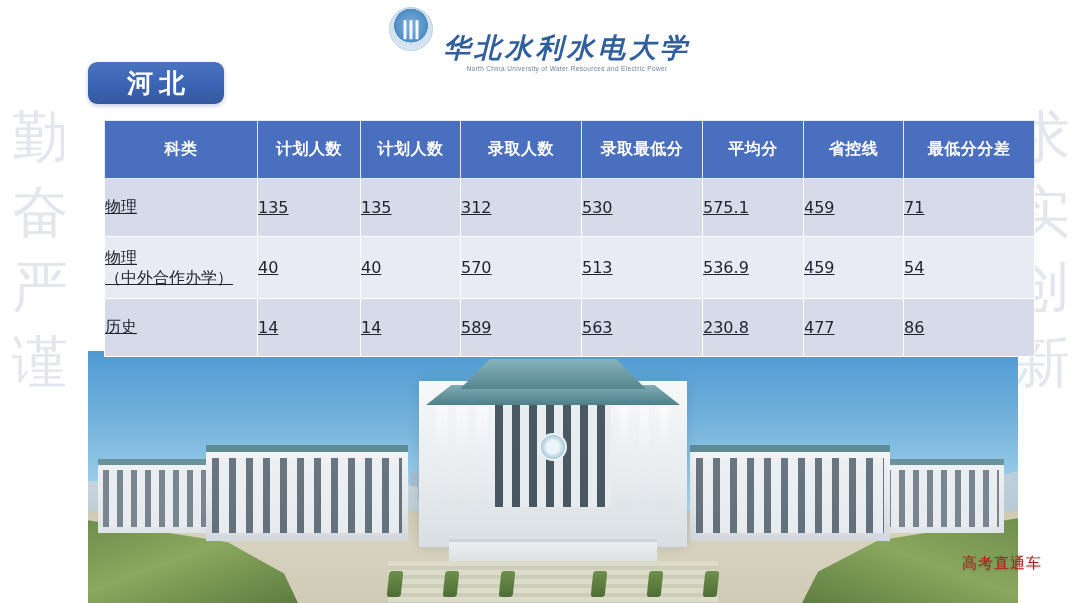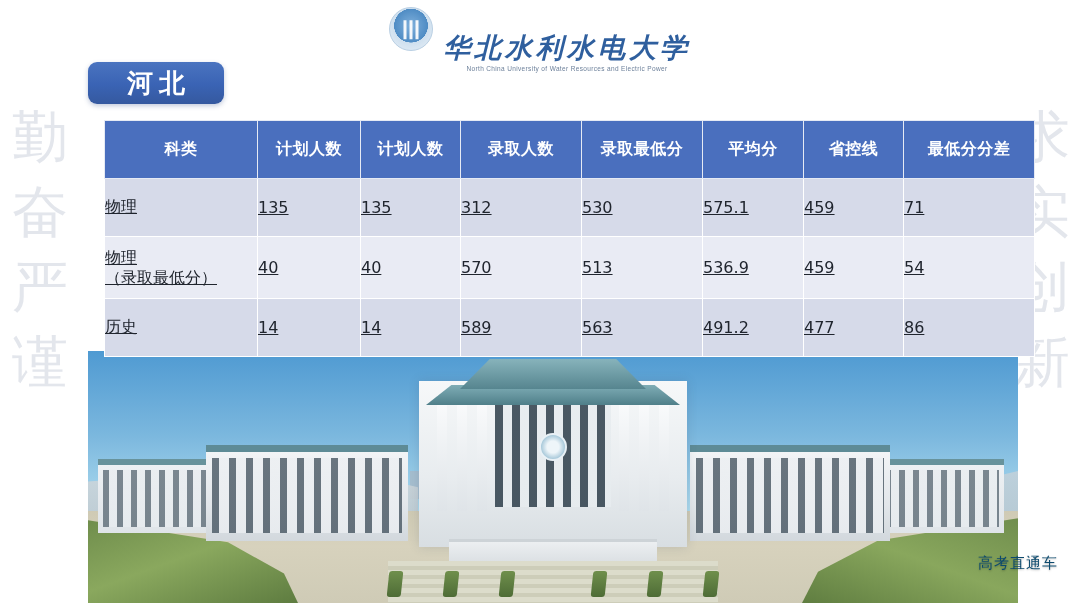--- a/index.html
+++ b/index.html
@@ -304,24 +304,24 @@
   .shrub {
     position:absolute; bottom:6px; width:14px; height:26px;
     background:linear-gradient(180deg,#6f8f4c,#4e6c36);
     border-radius:3px;
     transform:skewX(-6deg);
   }
 
   
   .channel-mark {
     position:absolute;
-    right:22px;
+    right:38px;
     bottom:30px;
     font-size:15px;
-    color:#0c4a6e;
+    color:#b91c1c;
     letter-spacing:1px;
     z-index:5;
     text-shadow:0 1px 2px rgba(0,0,0,.25);
     font-family:"DejaVu Sans","Liberation Sans",sans-serif;
   }
 </style>
 </head>
 <body>
 
 <div class="side-watermark left">
@@ -382,38 +382,38 @@
         <td>312</td>
         <td>530</td>
         <td>575.1</td>
         <td>459</td>
         <td>71</td>
       </tr>
       <tr class="tall">
         <td>
           <div class="cell-two-line">
             <span>物理</span>
-            <span class="sub">（录取最低分）</span>
+            <span class="sub">（中外合作办学）</span>
           </div>
         </td>
         <td>40</td>
         <td>40</td>
         <td>570</td>
         <td>513</td>
         <td>536.9</td>
         <td>459</td>
         <td>54</td>
       </tr>
       <tr>
         <td>历史</td>
         <td>14</td>
         <td>14</td>
         <td>589</td>
         <td>563</td>
-        <td>491.2</td>
+        <td>230.8</td>
         <td>477</td>
         <td>86</td>
       </tr>
     </tbody>
   </table>
 </div>
 
 <div class="photo">
   <div class="sky"></div>
   <div class="skyline-far"></div>

